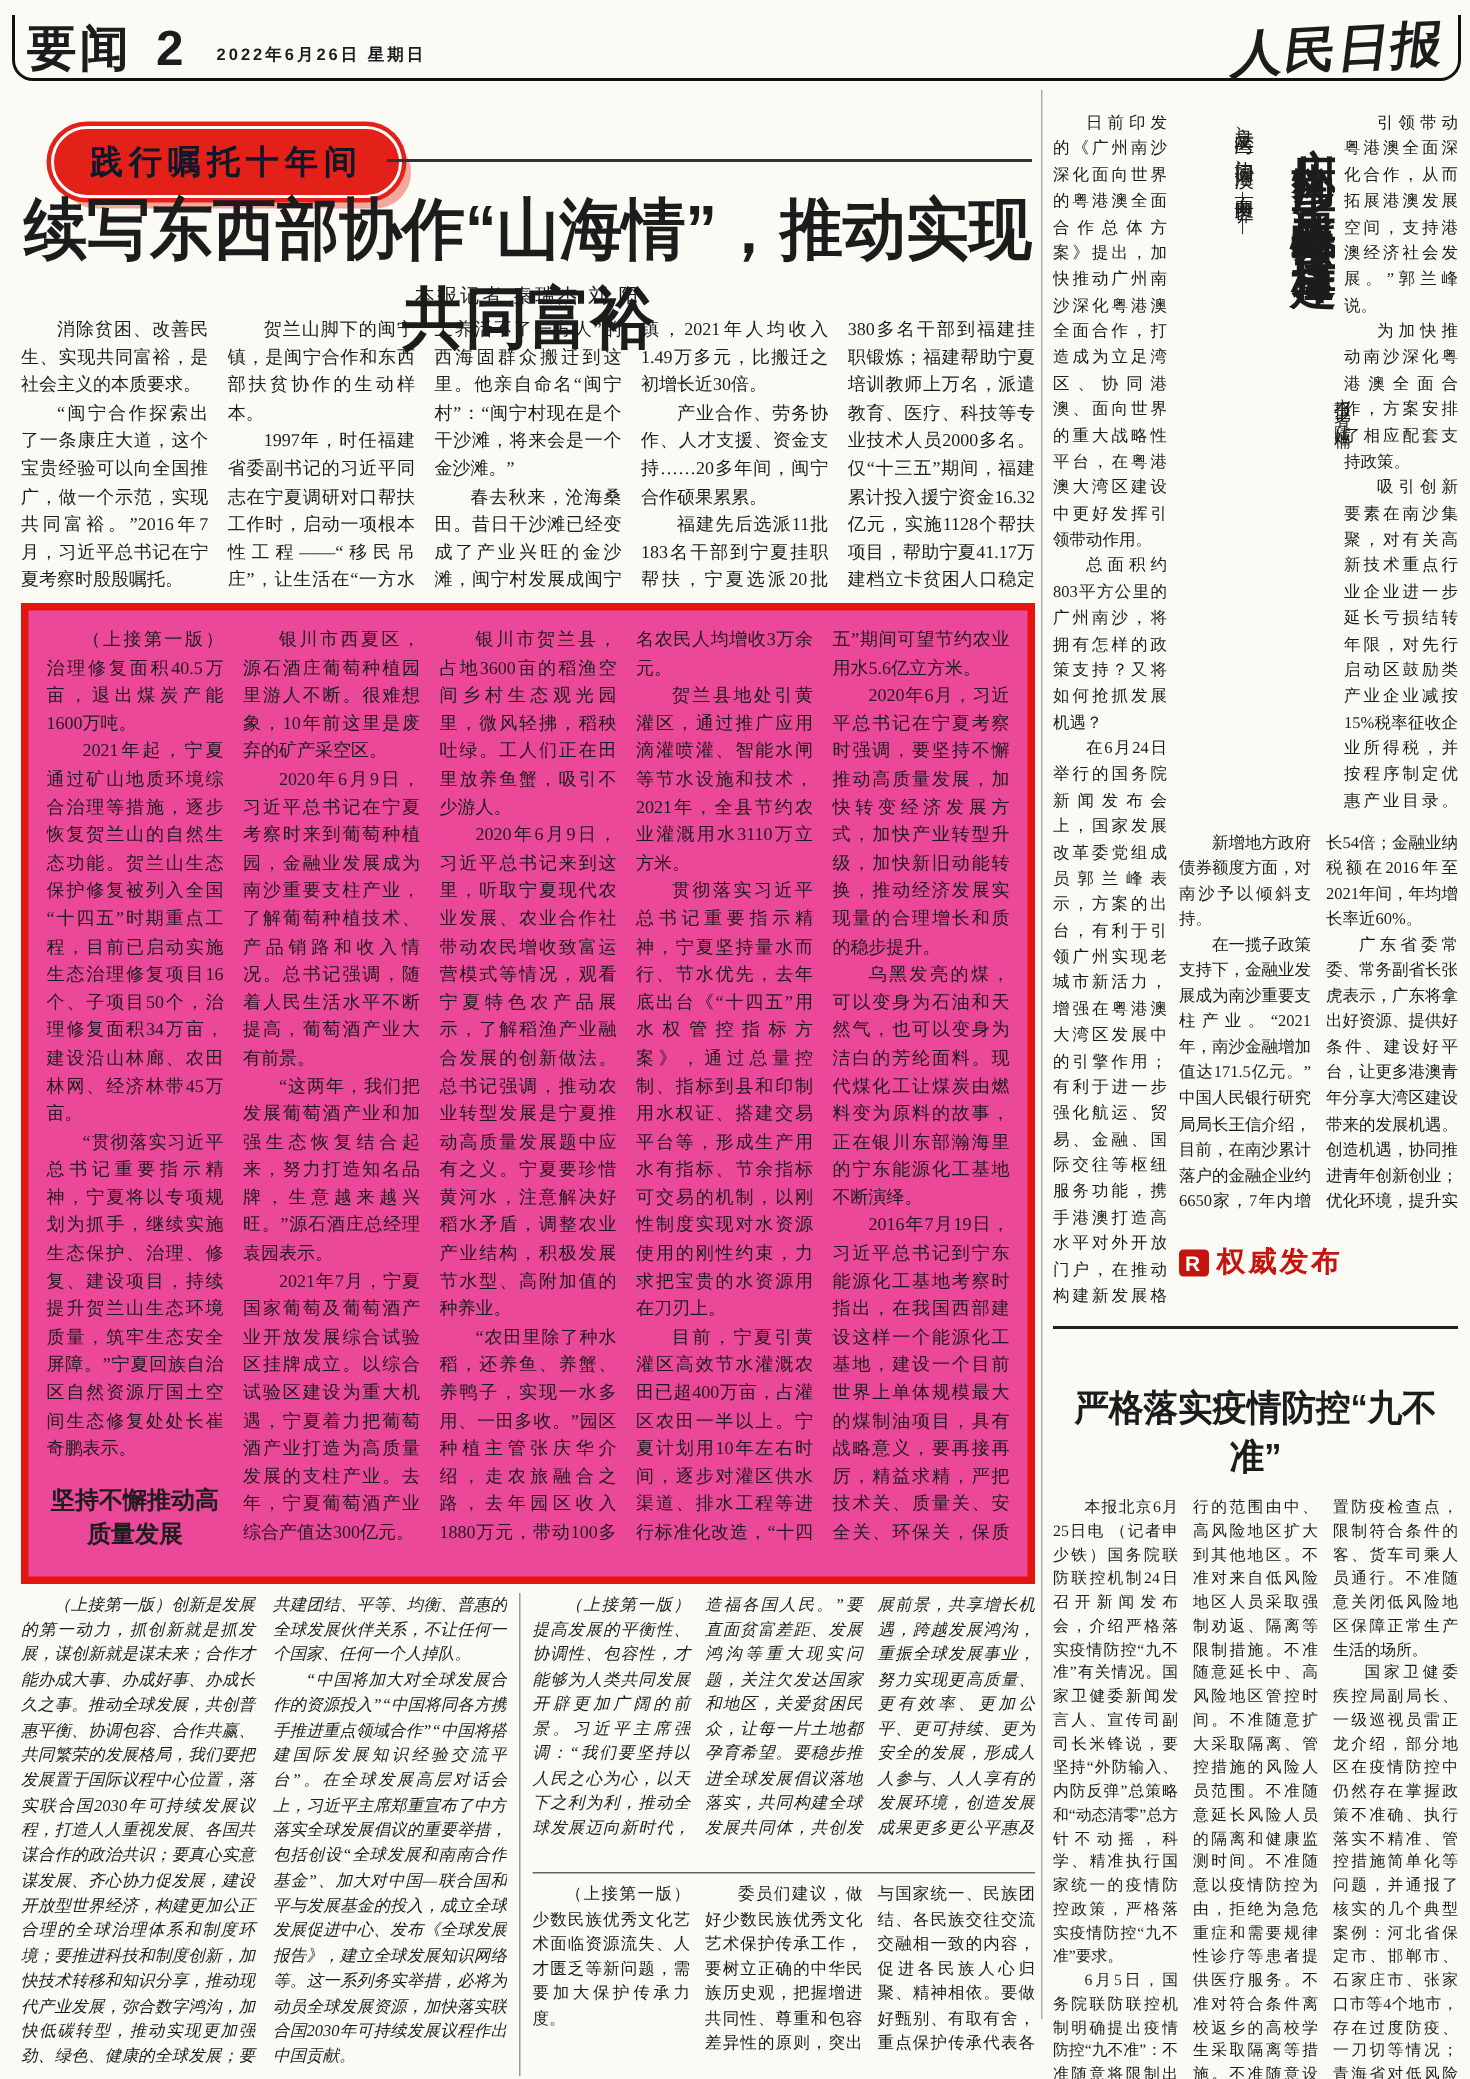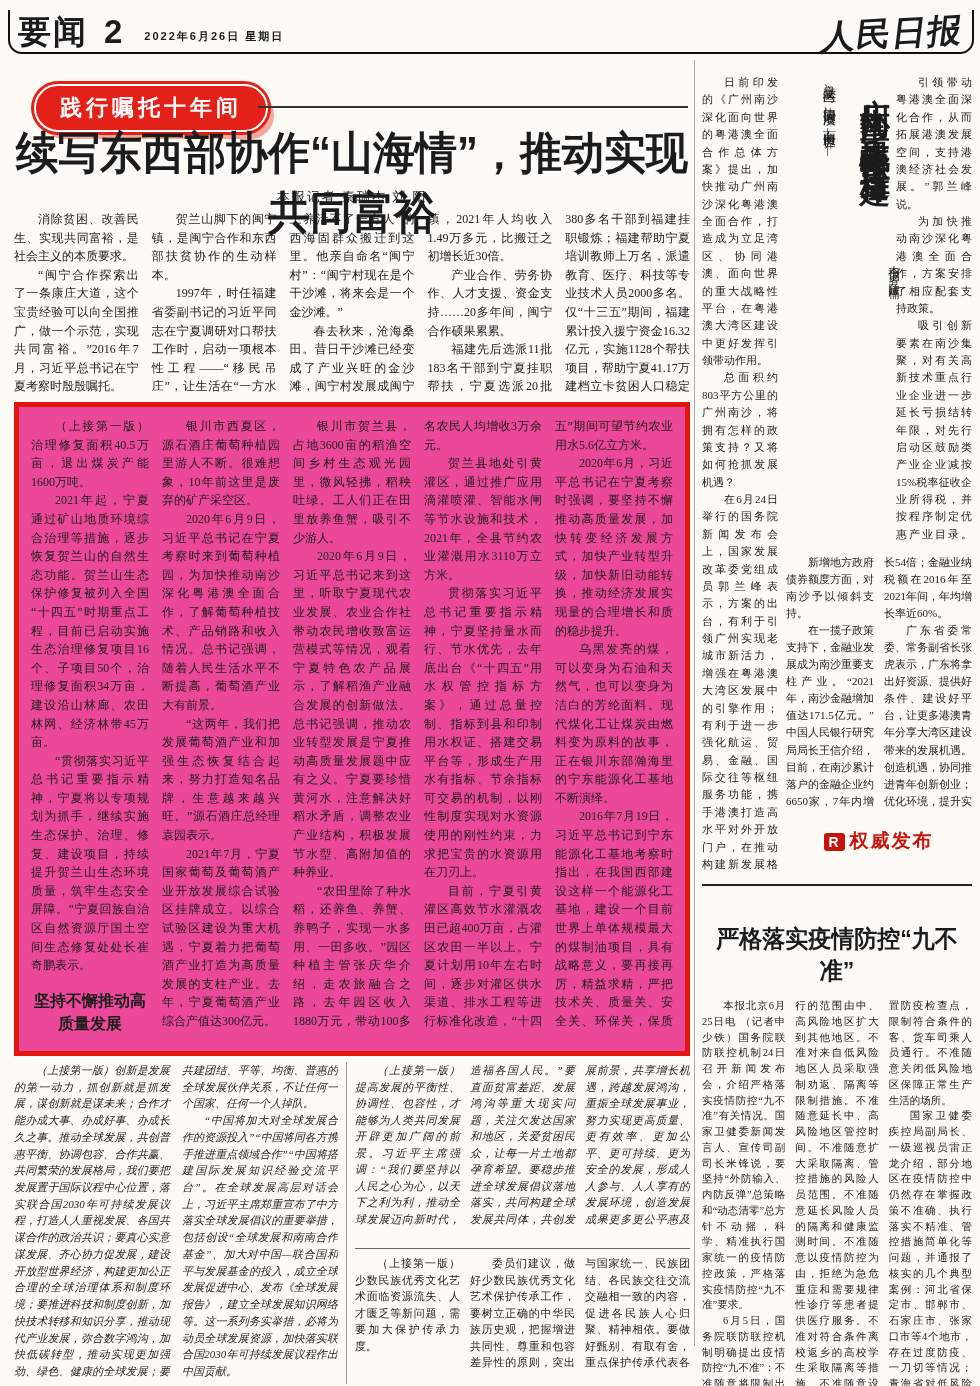--- a/index.html
+++ b/index.html
@@ -15,21 +15,21 @@
     border-left:2px solid #111;border-bottom:2px solid #111;border-right:2px solid #111;
     border-radius:0 0 14px 14px;}
   .header{position:absolute;top:8px;left:18px;right:18px;height:44px;display:flex;align-items:flex-end;}
   .yaowen{font-size:33px;font-weight:900;letter-spacing:2px;line-height:1;padding-bottom:4px;}
   .pagenum{font-size:33px;font-weight:700;margin-left:16px;line-height:1;padding-bottom:4px;}
   .date{font-size:11px;font-weight:700;margin-left:22px;letter-spacing:2px;padding-bottom:8px;}
   .paper-logo{margin-left:auto;font-size:34px;font-weight:900;line-height:1;
     transform:skewX(-10deg) rotate(-3deg);padding-bottom:2px;letter-spacing:1px;}
   
   .badge{position:absolute;left:34px;top:84px;}
-  .badge-inner{display:inline-block;background:#e32119;color:#ffffff;font-size:22px;font-weight:700;
+  .badge-inner{display:inline-block;background:#e32119;color:#0f172a;font-size:22px;font-weight:700;
     letter-spacing:4px;padding:7px 24px;border-radius:26px;border:2px solid #fff;
     box-shadow:0 0 0 3px #e32119,6px 7px 0 0 #f3a89c;}
   .badge-line{position:absolute;top:106px;left:258px;width:430px;border-top:2px solid #333;}
   .main-headline{position:absolute;top:127px;left:14px;width:676px;text-align:center;
     font-size:42px;font-weight:900;letter-spacing:0;transform:scaleY(1.06);}
   .main-byline{position:absolute;top:188px;left:14px;width:676px;text-align:center;font-size:13px;letter-spacing:2px;}
   .lead-body{position:absolute;left:14px;top:210px;width:676px;height:188px;
     columns:5;column-gap:13px;column-fill:auto;font-size:12px;line-height:1.55;
     text-align:justify;overflow:hidden;}
   
@@ -64,21 +64,21 @@
     font-size:11px;letter-spacing:3px;background:#fbfaf5;}
   .ns-right{position:absolute;left:194px;top:14px;width:76px;height:468px;
     font-size:11px;line-height:1.58;text-align:justify;overflow:hidden;}
   .ns-bottom{position:absolute;left:84px;top:494px;width:186px;height:258px;
     columns:2;column-gap:10px;column-fill:auto;font-size:11px;line-height:1.55;
     text-align:justify;overflow:hidden;}
   .red-mark{color:#c5140e;font-weight:900;}
   .r-logo{display:inline-block;background:#c5140e;color:#fff;font-weight:900;
     font-size:14px;line-height:1;padding:2px 4px;border-radius:3px;margin-right:5px;
     font-family:"Liberation Sans","DejaVu Sans",sans-serif;}
-  .ns-logo{position:absolute;left:84px;top:768px;width:186px;text-align:center;
+  .ns-logo{position:absolute;left:84px;top:768px;width:186px;text-align:left;
     font-size:19px;letter-spacing:2px;}
   .sep-line{position:absolute;left:0;top:824px;width:270px;border-top:2px solid #222;}
   .jbz{position:absolute;left:0;top:864px;width:270px;}
   .jbz-head{font-size:23px;font-weight:900;text-align:center;letter-spacing:0;margin:0;transform:scaleY(1.05);}
   .jbz-body{margin-top:12px;height:404px;columns:3;column-gap:10px;column-fill:auto;
     font-size:10.5px;line-height:1.5;text-align:justify;overflow:hidden;}
   .jbz-banner{margin-top:14px;text-align:center;font-size:18px;letter-spacing:2px;}
 </style>
 </head>
 <body>
@@ -110,21 +110,21 @@
 <div class="red-box">
   <div class="red-box-flow">
     <div>
         <p>（上接第一版）治理修复面积40.5万亩，退出煤炭产能1600万吨。</p>
         <p>2021年起，宁夏通过矿山地质环境综合治理等措施，逐步恢复贺兰山的自然生态功能。贺兰山生态保护修复被列入全国“十四五”时期重点工程，目前已启动实施生态治理修复项目16个、子项目50个，治理修复面积34万亩，建设沿山林廊、农田林网、经济林带45万亩。</p>
         <p>“贯彻落实习近平总书记重要指示精神，宁夏将以专项规划为抓手，继续实施生态保护、治理、修复、建设项目，持续提升贺兰山生态环境质量，筑牢生态安全屏障。”宁夏回族自治区自然资源厅国土空间生态修复处处长崔奇鹏表示。</p>
       </div>
     <h3 class="box-subhead hd">坚持不懈推动高质量发展</h3>
     <div>
         <p>银川市西夏区，源石酒庄葡萄种植园里游人不断。很难想象，10年前这里是废弃的矿产采空区。</p>
-        <p>2020年6月9日，习近平总书记在宁夏考察时来到葡萄种植园，为加快推动南沙深化粤港澳全面合作，了解葡萄种植技术、产品销路和收入情况。总书记强调，随着人民生活水平不断提高，葡萄酒产业大有前景。</p>
+        <p>2020年6月9日，习近平总书记在宁夏考察时来到葡萄种植园，金融业发展成为南沙重要支柱产业，了解葡萄种植技术、产品销路和收入情况。总书记强调，随着人民生活水平不断提高，葡萄酒产业大有前景。</p>
         <p>“这两年，我们把发展葡萄酒产业和加强生态恢复结合起来，努力打造知名品牌，生意越来越兴旺。”源石酒庄总经理袁园表示。</p>
         <p>2021年7月，宁夏国家葡萄及葡萄酒产业开放发展综合试验区挂牌成立。以综合试验区建设为重大机遇，宁夏着力把葡萄酒产业打造为高质量发展的支柱产业。去年，宁夏葡萄酒产业综合产值达300亿元。</p>
         <p>银川市贺兰县，占地3600亩的稻渔空间乡村生态观光园里，微风轻拂，稻秧吐绿。工人们正在田里放养鱼蟹，吸引不少游人。</p>
         <p>2020年6月9日，习近平总书记来到这里，听取宁夏现代农业发展、农业合作社带动农民增收致富运营模式等情况，观看宁夏特色农产品展示，了解稻渔产业融合发展的创新做法。总书记强调，推动农业转型发展是宁夏推动高质量发展题中应有之义。宁夏要珍惜黄河水，注意解决好稻水矛盾，调整农业产业结构，积极发展节水型、高附加值的种养业。</p>
         <p>“农田里除了种水稻，还养鱼、养蟹、养鸭子，实现一水多用、一田多收。”园区种植主管张庆华介绍，走农旅融合之路，去年园区收入1880万元，带动100多名农民人均增收3万余元。</p>
         <p>贺兰县地处引黄灌区，通过推广应用滴灌喷灌、智能水闸等节水设施和技术，2021年，全县节约农业灌溉用水3110万立方米。</p>
         <p>贯彻落实习近平总书记重要指示精神，宁夏坚持量水而行、节水优先，去年底出台《“十四五”用水权管控指标方案》，通过总量控制、指标到县和印制用水权证、搭建交易平台等，形成生产用水有指标、节余指标可交易的机制，以刚性制度实现对水资源使用的刚性约束，力求把宝贵的水资源用在刀刃上。</p>
         <p>目前，宁夏引黄灌区高效节水灌溉农田已超400万亩，占灌区农田一半以上。宁夏计划用10年左右时间，逐步对灌区供水渠道、排水工程等进行标准化改造，“十四五”期间可望节约农业用水5.6亿立方米。</p>
         <p>2020年6月，习近平总书记在宁夏考察时强调，要坚持不懈推动高质量发展，加快转变经济发展方式，加快产业转型升级，加快新旧动能转换，推动经济发展实现量的合理增长和质的稳步提升。</p>
         <p>乌黑发亮的煤，可以变身为石油和天然气，也可以变身为洁白的芳纶面料。现代煤化工让煤炭由燃料变为原料的故事，正在银川东部瀚海里的宁东能源化工基地不断演绎。</p>

